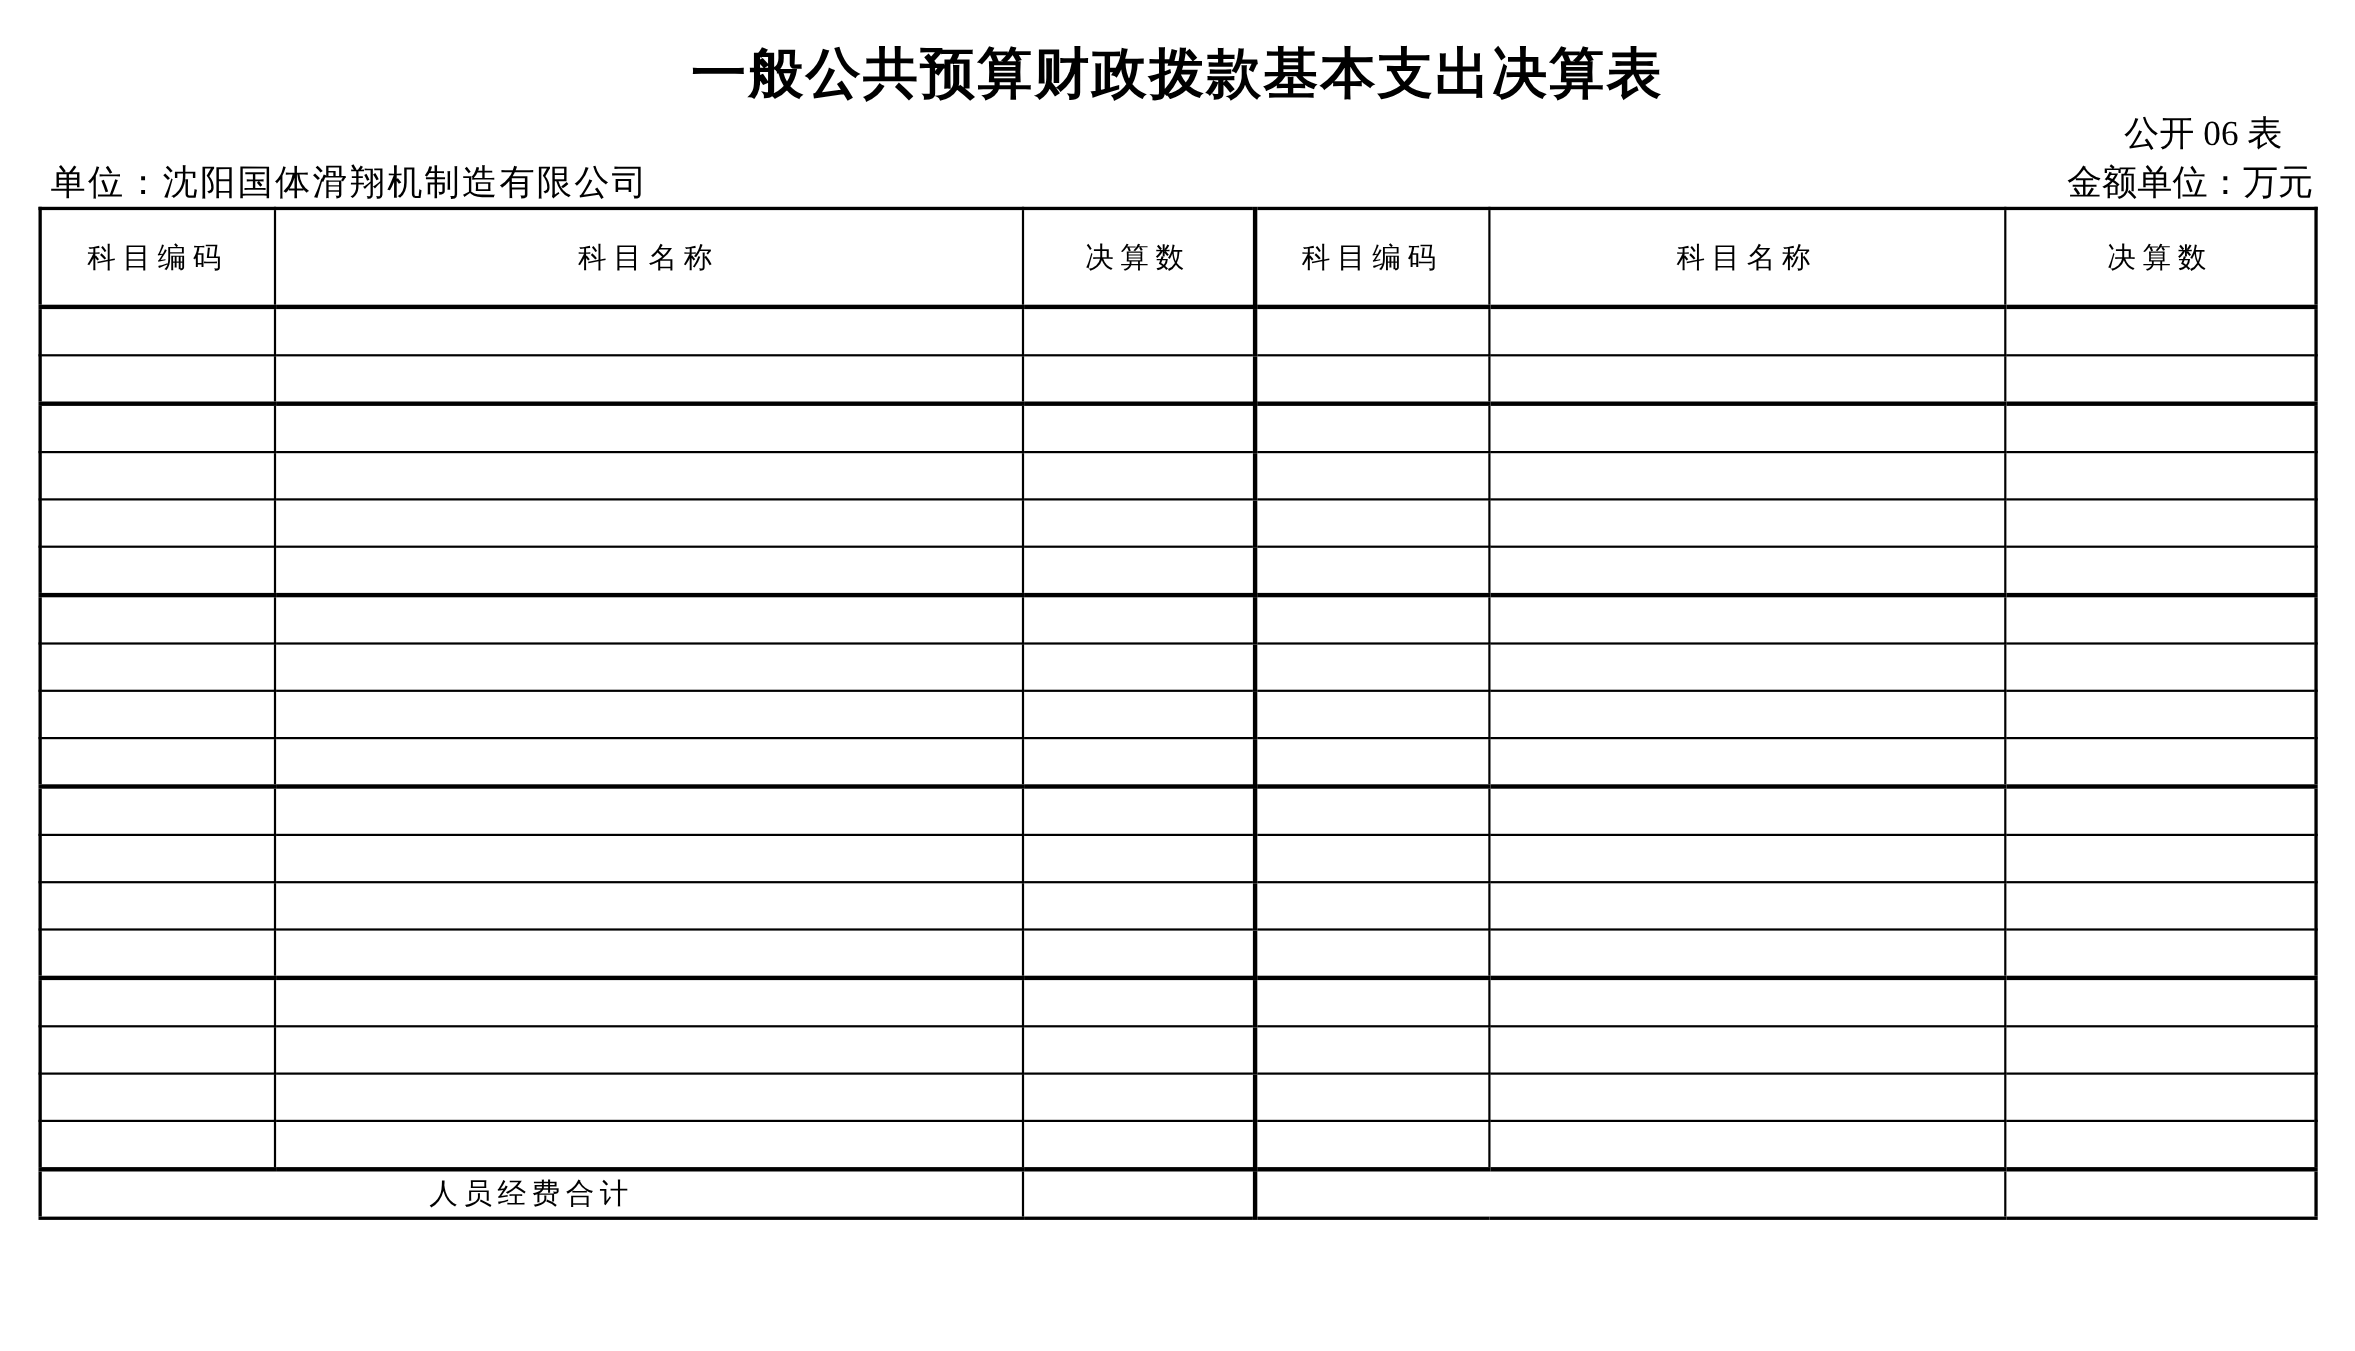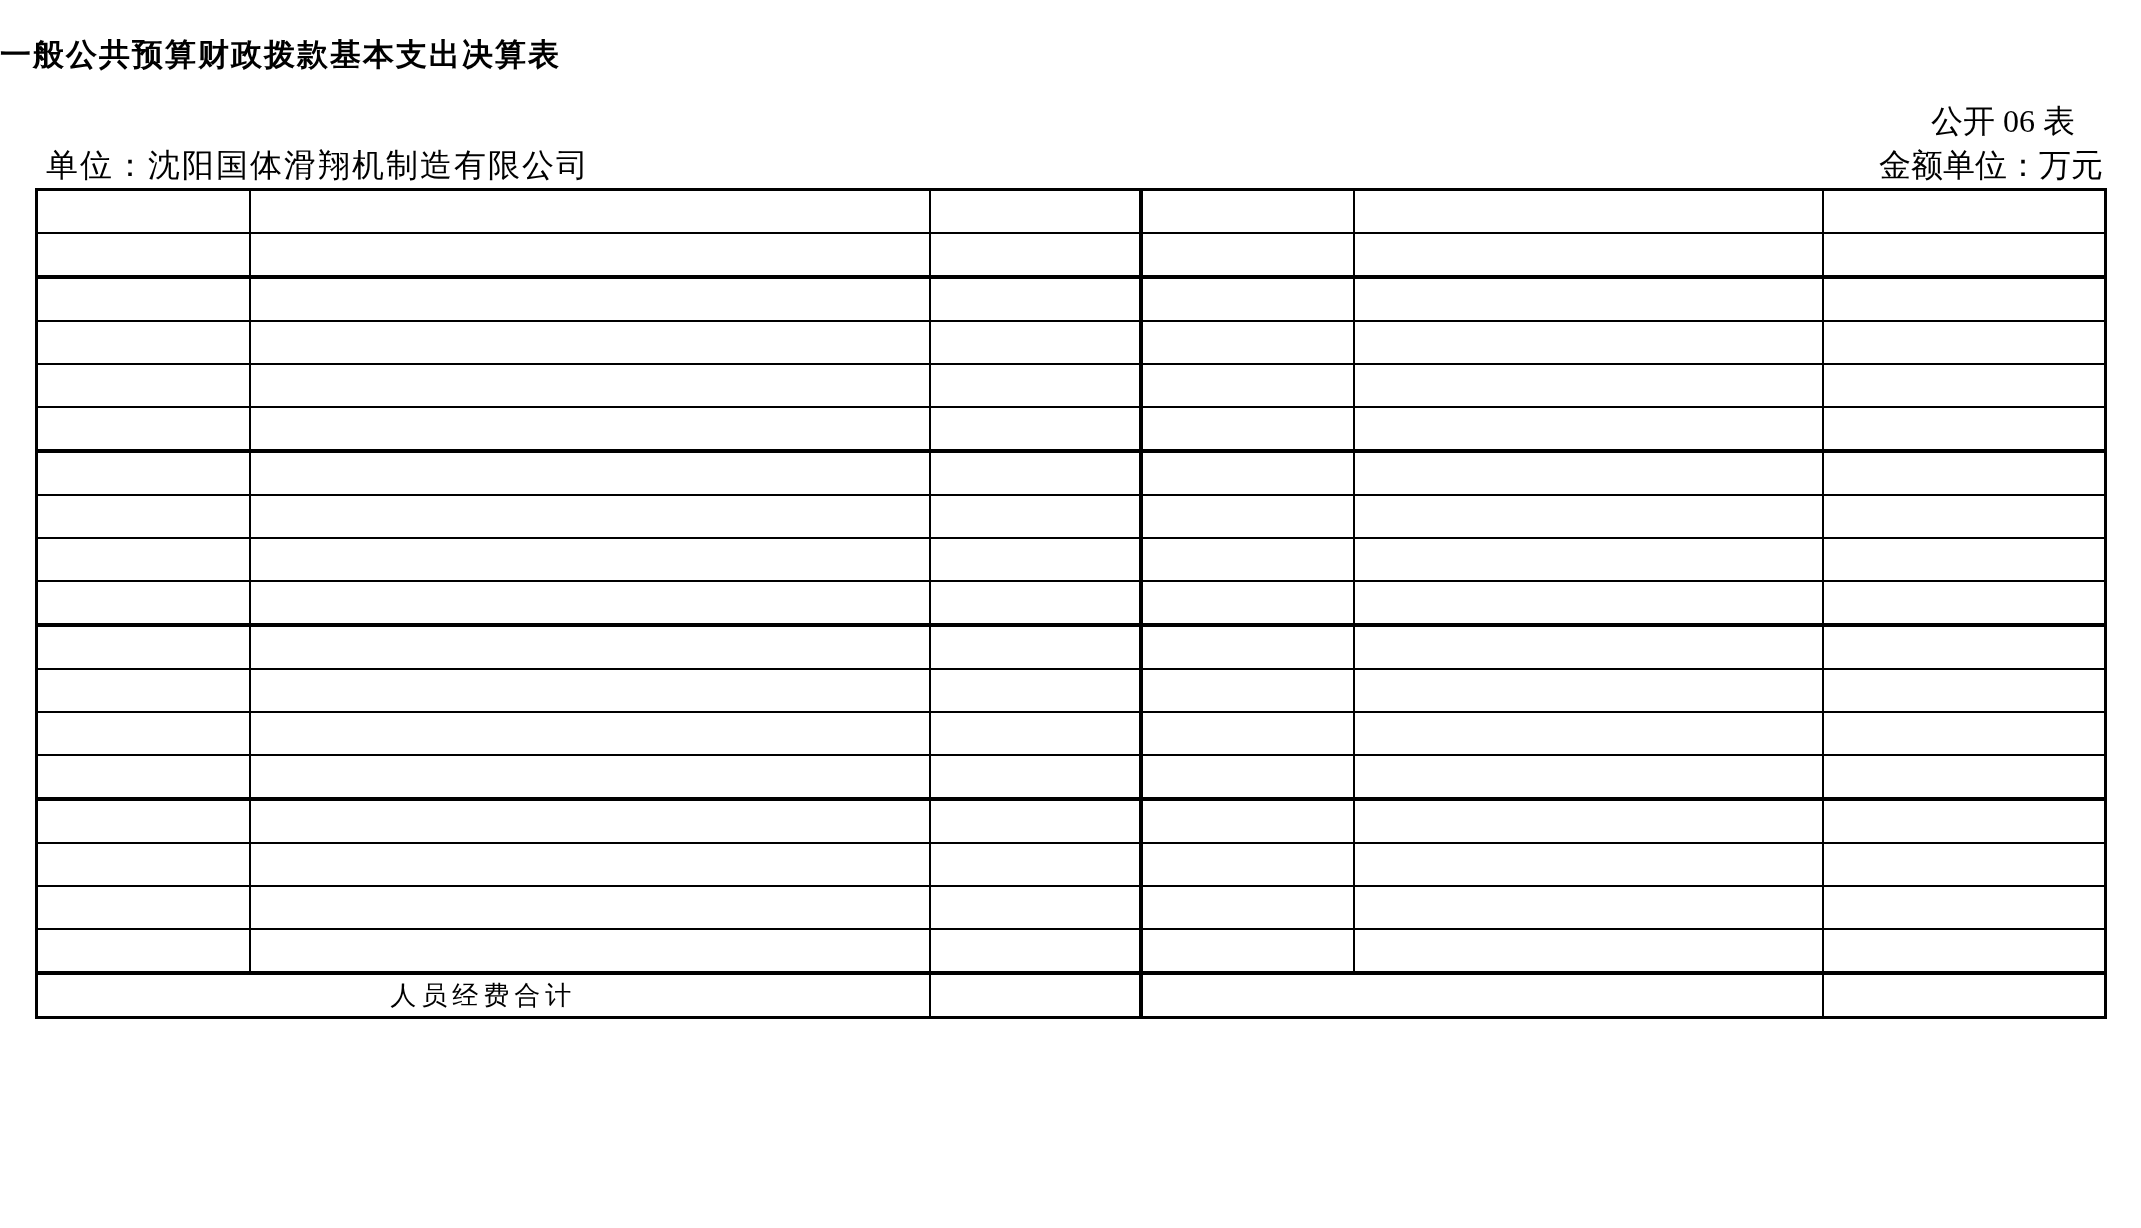--- a/index.html
+++ b/index.html
@@ -13,22 +13,22 @@
     height: 1228px;
     font-family: "Liberation Serif", "DejaVu Serif", serif;
     color: #000000;
     overflow: hidden;
   }
   .title {
     position: absolute;
     top: 34px;
     left: 0;
     width: 100%;
-    text-align: left;
-    font-size: 31px;
+    text-align: center;
+    font-size: 50px;
     font-weight: bold;
     letter-spacing: 2px;
     white-space: nowrap;
   }
   .form-code {
     position: absolute;
     top: 100px;
     right: 66px;
     font-size: 32px;
     white-space: nowrap;
@@ -90,20 +90,28 @@
 <table class="budget">
   <colgroup>
     <col style="width:213px">
     <col style="width:680px">
     <col style="width:211px">
     <col style="width:213px">
     <col style="width:469px">
     <col style="width:283px">
   </colgroup>
   <thead>
+    <tr class="col-header-row">
+      <th>科目编码</th>
+      <th>科目名称</th>
+      <th class="half-divider">决算数</th>
+      <th>科目编码</th>
+      <th>科目名称</th>
+      <th>决算数</th>
+    </tr>
   </thead>
   <tbody id="data-body">
       <tr class="data-row">
         <td></td>
         <td></td>
         <td class="half-divider"></td>
         <td></td>
         <td></td>
         <td></td>
       </tr>

